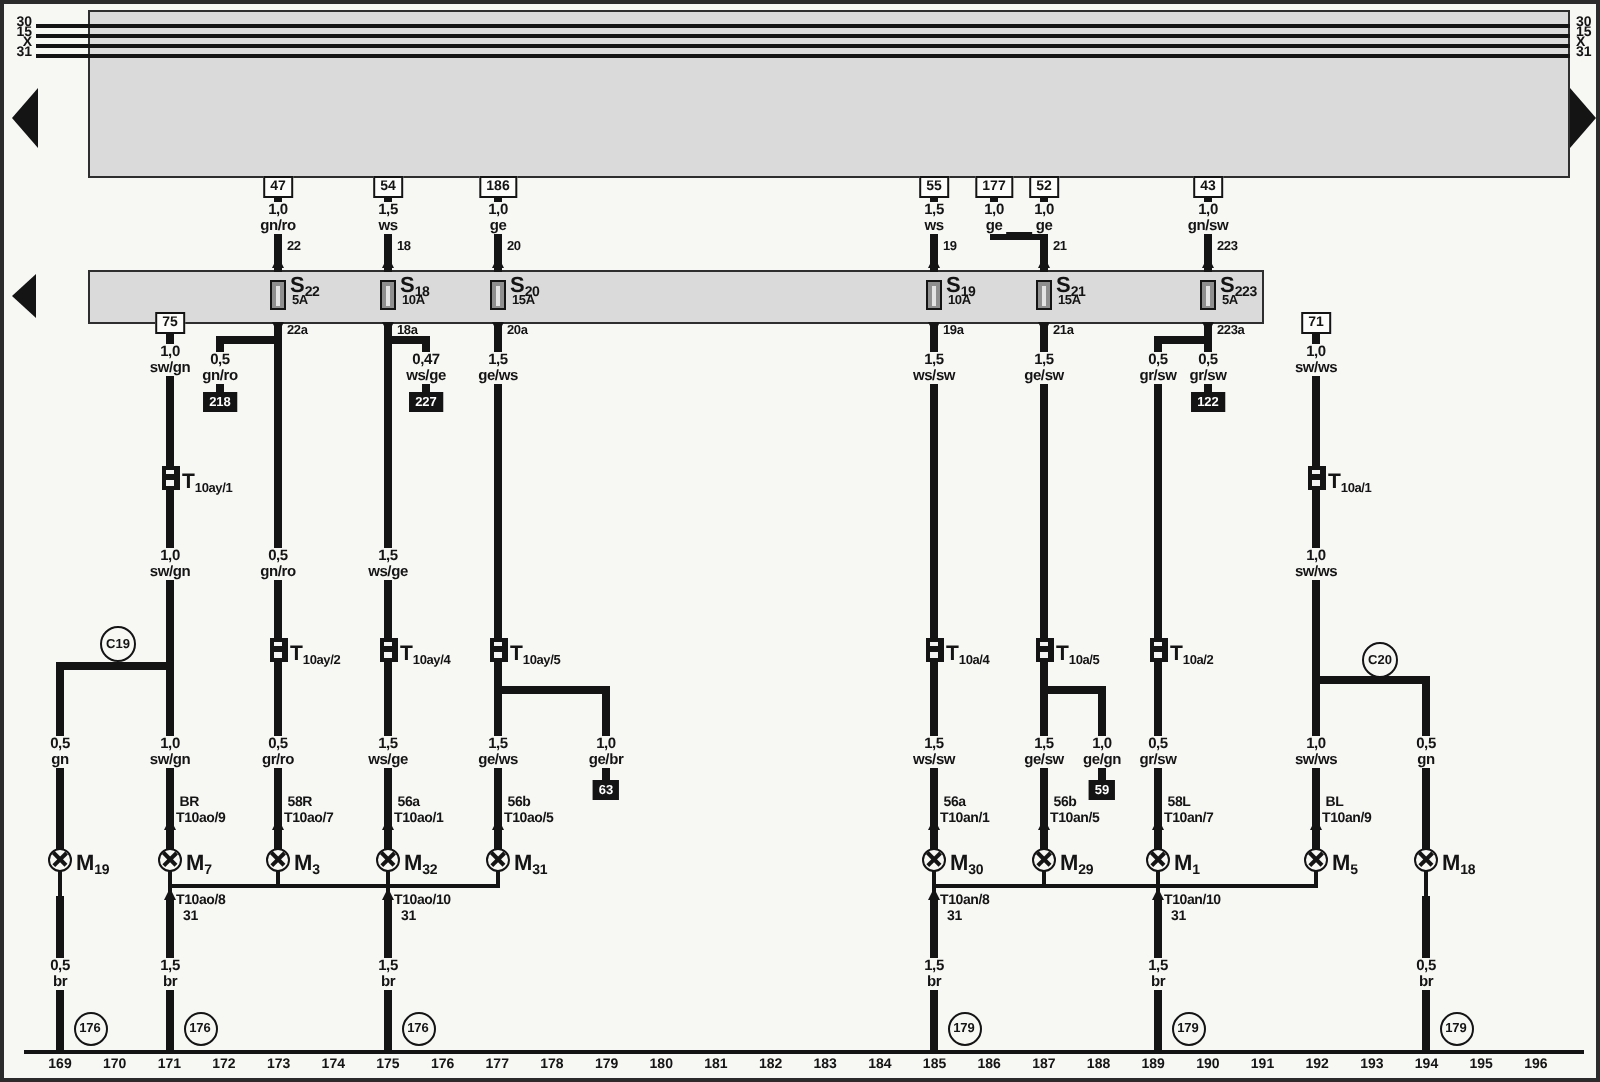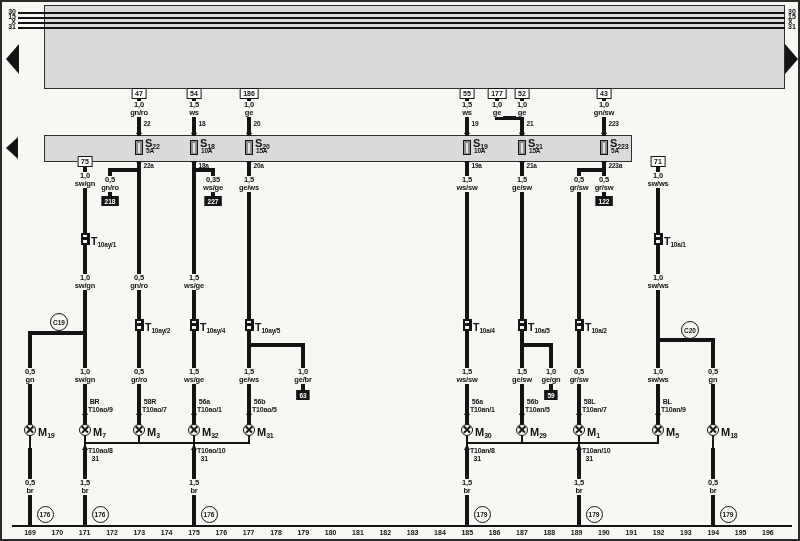--- a/index.html
+++ b/index.html
@@ -108,21 +108,21 @@
     <div class="abs wlabel" style="left: 520px; top: 99px;">1,0
 ge</div>
     <div class="abs wlabel" style="left: 602px; top: 99px;">1,0
 gn/sw</div>
     <div class="abs wlabel" style="left: 83px; top: 170px;">1,0
 sw/gn</div>
     <div class="abs wlabel" style="left: 656px; top: 170px;">1,0
 sw/ws</div>
     <div class="abs wlabel" style="left: 108px; top: 174px;">0,5
 gn/ro</div>
-    <div class="abs wlabel" style="left: 211px; top: 174px;">0,35
+    <div class="abs wlabel" style="left: 211px; top: 174px;">0,47
 ws/ge</div>
     <div class="abs wlabel" style="left: 247px; top: 174px;">1,5
 ge/ws</div>
     <div class="abs wlabel" style="left: 465px; top: 174px;">1,5
 ws/sw</div>
     <div class="abs wlabel" style="left: 520px; top: 174px;">1,5
 ge/sw</div>
     <div class="abs wlabel" style="left: 577px; top: 174px;">0,5
 gr/sw</div>
     <div class="abs wlabel" style="left: 602px; top: 174px;">0,5

